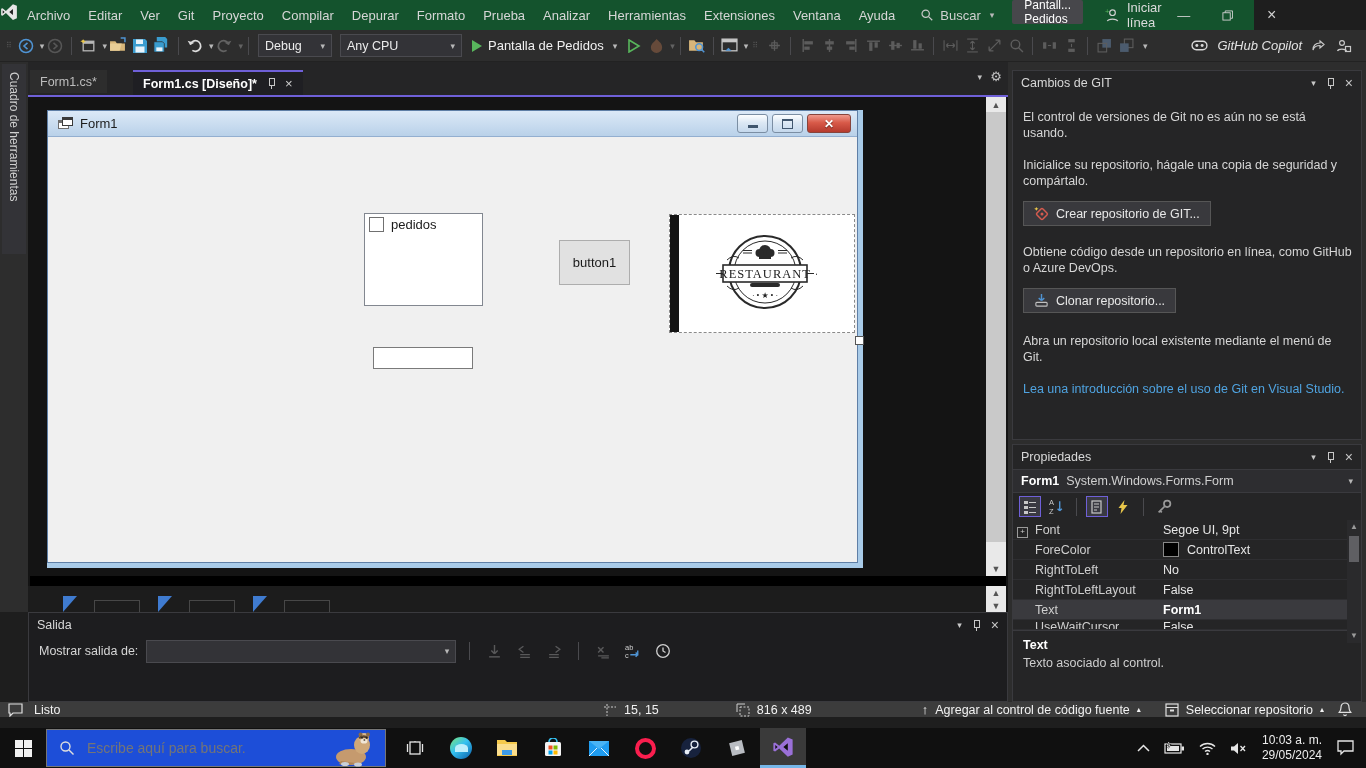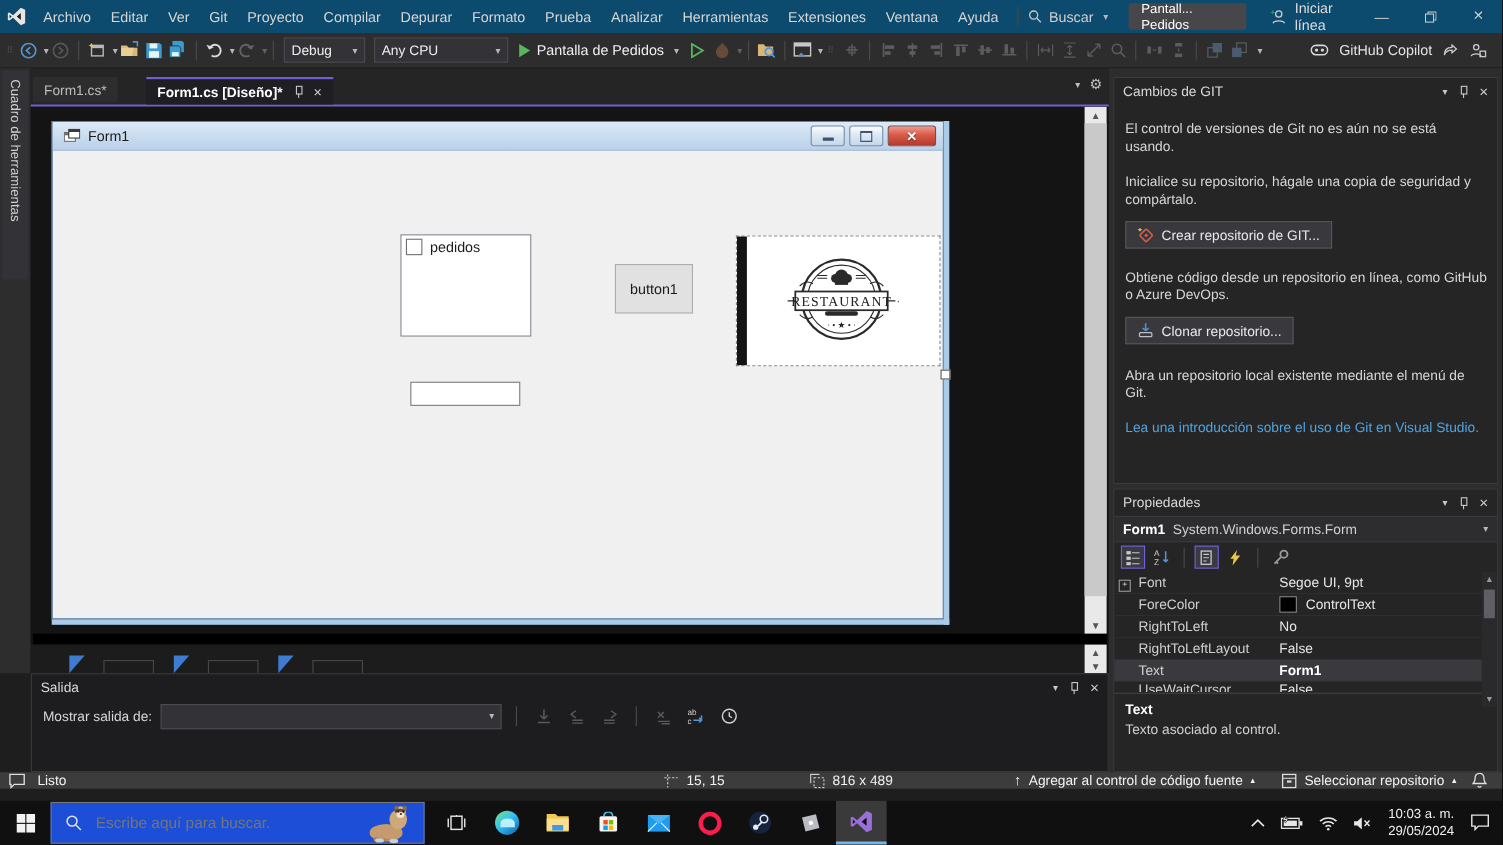--- a/index.html
+++ b/index.html
@@ -5,21 +5,21 @@
   html,body{margin:0;padding:0;background:#000;}
   #screen{position:relative;width:1366px;height:768px;overflow:hidden;
     font-family:"Liberation Sans",sans-serif;font-size:13px;color:#dcdcdc;background:#1e1e1e;}
   .abs{position:absolute;}
   .row{display:flex;align-items:center;}
   .sep{width:1px;height:18px;background:#4a4a4e;margin:0 5px;}
   .chev{font-size:9px;color:#b8b8b8;margin-left:3px;}
   .dis{opacity:.38;}
   .tbi{display:inline-flex;align-items:center;justify-content:center;width:22px;height:24px;}
   
-  #titlebar{left:0;top:0;width:1366px;height:30px;background:#0c4a6e;display:flex;align-items:center;}
+  #titlebar{left:0;top:0;width:1254px;height:30px;background:#14532d;display:flex;}
   .menu-item{padding:0 9px;color:#d6d6d6;height:30px;display:flex;align-items:center;cursor:default;}
   .win-title-box{background:#47474b;color:#fff;height:24px;padding:0 12px;display:flex;align-items:center;border-radius:2px;font-size:12px;}
   .cap-btn{width:44px;height:30px;display:flex;align-items:center;justify-content:center;color:#d0d0d0;}
   
   #toolbar{left:0;top:30px;width:1366px;height:32px;background:#2d2d2d;display:flex;align-items:center;padding-left:4px;box-sizing:border-box;border-bottom:1px solid #222;}
   .combo{height:21px;background:#333337;border:1px solid #4a4a4f;display:flex;align-items:center;padding:0 6px;color:#ececec;font-size:12.5px;}
   .combo .chev{margin-left:auto;}
   
   #left-strip{left:0;top:62px;width:28px;height:550px;background:#2d2d2d;}
   #toolbox-tab{left:2px;top:2px;width:24px;height:190px;background:#333337;display:flex;justify-content:center;}
@@ -341,21 +341,21 @@
         </svg>
       </span>
     <span class="tbi dis">
         <svg width="15" height="15" viewBox="0 0 14 14">
           <rect x="5" y="1" width="8" height="8" fill="none" stroke="#aaa"></rect>
           <rect x="1" y="5" width="8" height="8" fill="#7da7d8"></rect>
         </svg>
       </span>
     <span class="chev" style="margin-left:6px;">▾</span>
 
-    <span style="margin-left:auto;display:flex;align-items:center;gap:9px;padding-right:14px;">
+    <span style="margin-left:auto;display:flex;align-items:center;gap:9px;padding-right:14px;font-style:italic;">
       <span>
         <svg width="17" height="17" viewBox="0 0 16 16">
             <rect x="1" y="4" width="14" height="8" rx="4" fill="none" stroke="#d8d8d8" stroke-width="1.3"></rect>
             <circle cx="5.5" cy="8" r="1.4" fill="#d8d8d8"></circle>
             <circle cx="10.5" cy="8" r="1.4" fill="#d8d8d8"></circle>
           </svg>
       </span>
       <span style="color:#e2e2e2;">GitHub Copilot</span>
       <span>
         <svg width="16" height="16" viewBox="0 0 16 16">

